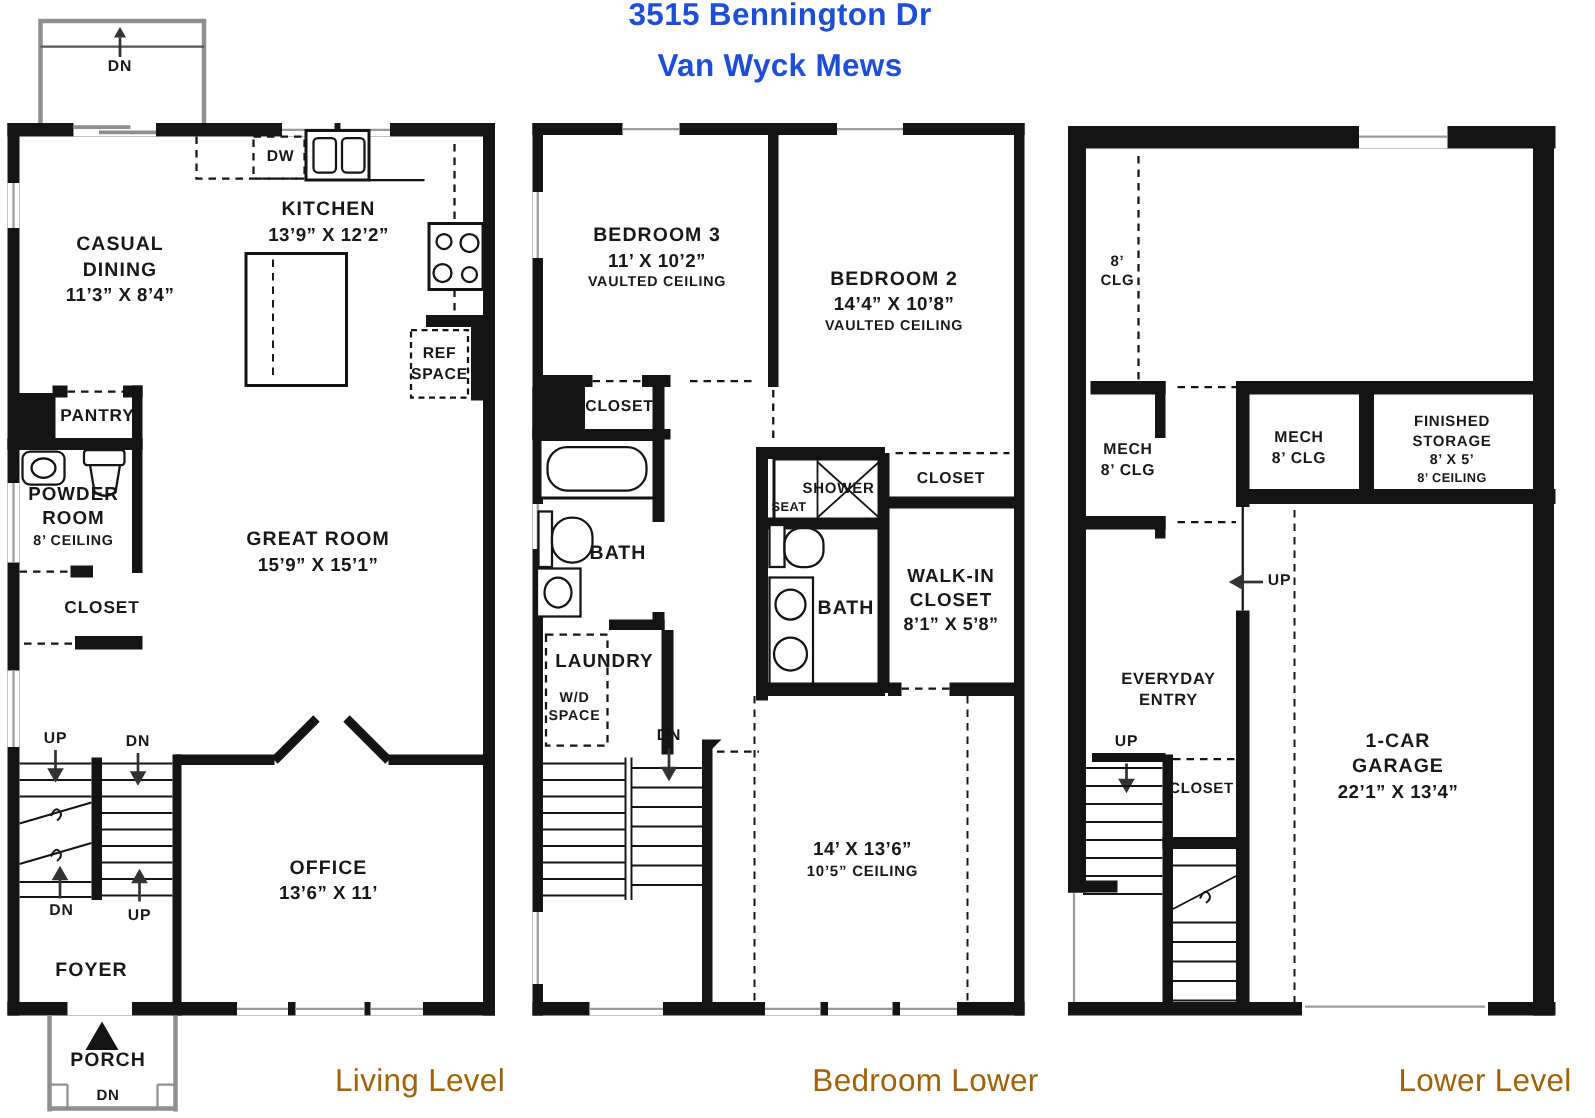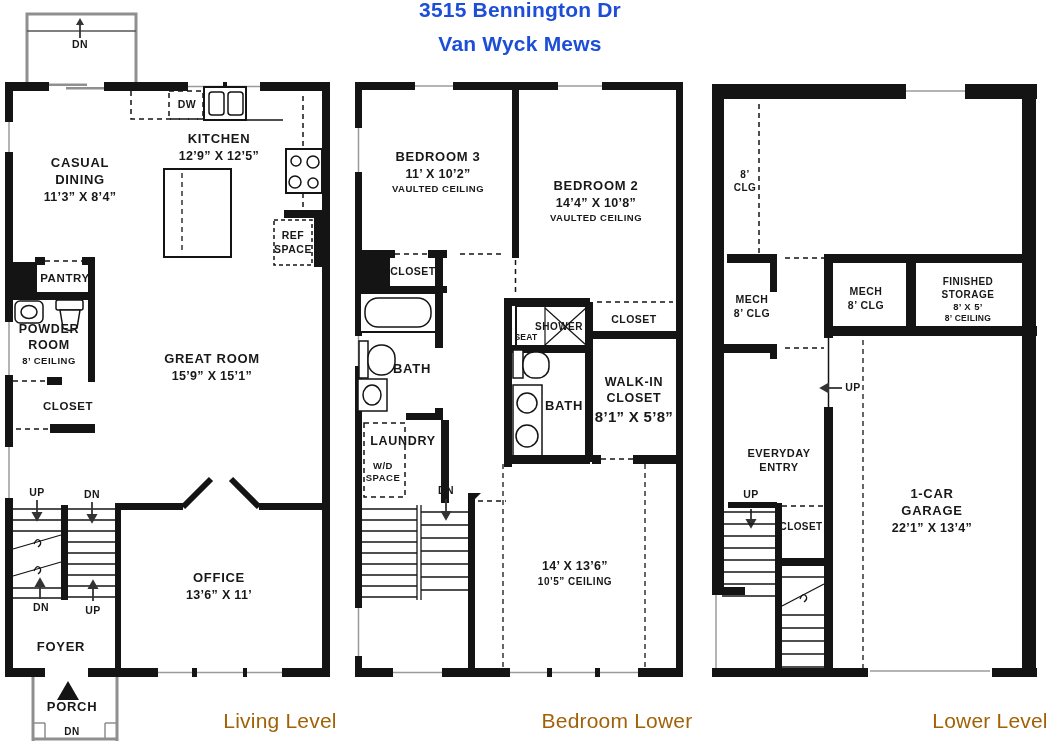--- a/index.html
+++ b/index.html
@@ -324,21 +324,21 @@
 <div class="lbl ttl" style="left:520px;top:10px">3515 Bennington Dr</div>
 <div class="lbl ttl" style="left:520px;top:44px">Van Wyck Mews</div>
 
 <div class="lbl sm" style="left:80px;top:45px">DN</div>
 <div class="lbl" style="left:80px;top:180px">
   <div class="nm" style="width:92px">CASUAL DINING</div>
   <div class="dm">11’3” X 8’4”</div>
 </div>
 <div class="lbl" style="left:219px;top:148px">
   <div class="nm">KITCHEN</div>
-  <div class="dm">12’9” X 12’5”</div>
+  <div class="dm">13’9” X 12’2”</div>
 </div>
 <div class="lbl sm" style="left:187px;top:105px">DW</div>
 <div class="lbl" style="left:293px;top:243px">
   <div class="sm" style="width:46px">REF SPACE</div>
 </div>
 <div class="lbl" style="left:65px;top:278px;font-size:11.5px;letter-spacing:.6px">PANTRY</div>
 <div class="lbl" style="left:49px;top:344px">
   <div class="nm" style="width:70px;font-size:12.5px">POWDER ROOM</div>
   <div class="nt">8’ CEILING</div>
 </div>
@@ -375,21 +375,21 @@
 <div class="lbl" style="left:403px;top:441px;font-size:12.5px;letter-spacing:.7px">LAUNDRY</div>
 <div class="lbl" style="left:383px;top:472px">
   <div class="nt" style="width:40px;white-space:normal">W/D SPACE</div>
 </div>
 <div class="lbl xs" style="left:526px;top:338px">SEAT</div>
 <div class="lbl" style="left:559px;top:326px;font-size:10px;letter-spacing:.5px">SHOWER</div>
 <div class="lbl sm" style="left:634px;top:320px">CLOSET</div>
 <div class="lbl nm" style="left:564px;top:406px">BATH</div>
 <div class="lbl" style="left:634px;top:400px">
   <div class="nm" style="width:78px;font-size:12.5px">WALK-IN CLOSET</div>
-  <div class="dm" style="font-size:15px">8’1” X 5’8”</div>
+  <div class="dm" style="font-size:12px">8’1” X 5’8”</div>
 </div>
 <div class="lbl sm" style="left:446px;top:491px">DN</div>
 <div class="lbl" style="left:575px;top:573px">
   <div class="dm">14’ X 13’6”</div>
   <div class="nt" style="font-size:10px">10’5” CEILING</div>
 </div>
 <div class="lbl cap" style="left:617px;top:721px">Bedroom Lower</div>
 
 <div class="lbl" style="left:745px;top:181px">
   <div class="sm" style="width:28px;font-size:10px">8’ CLG</div>

